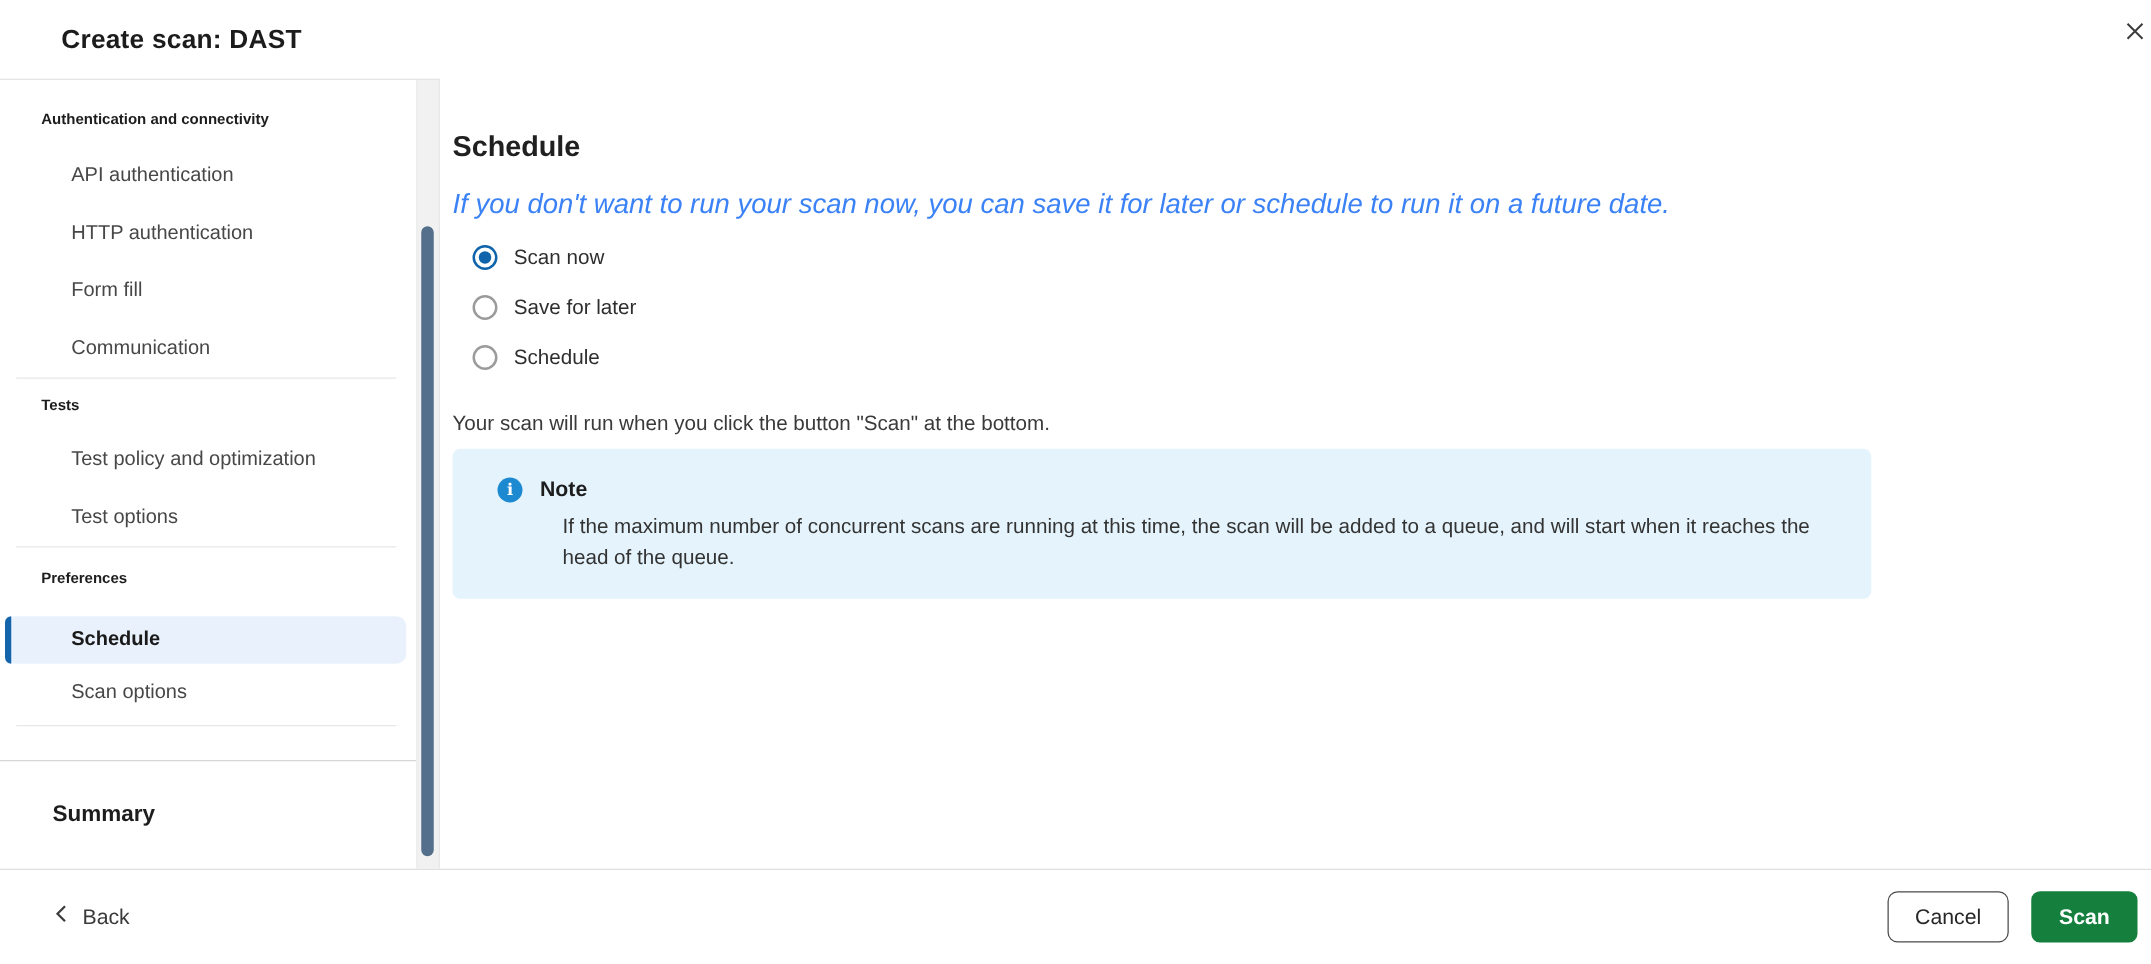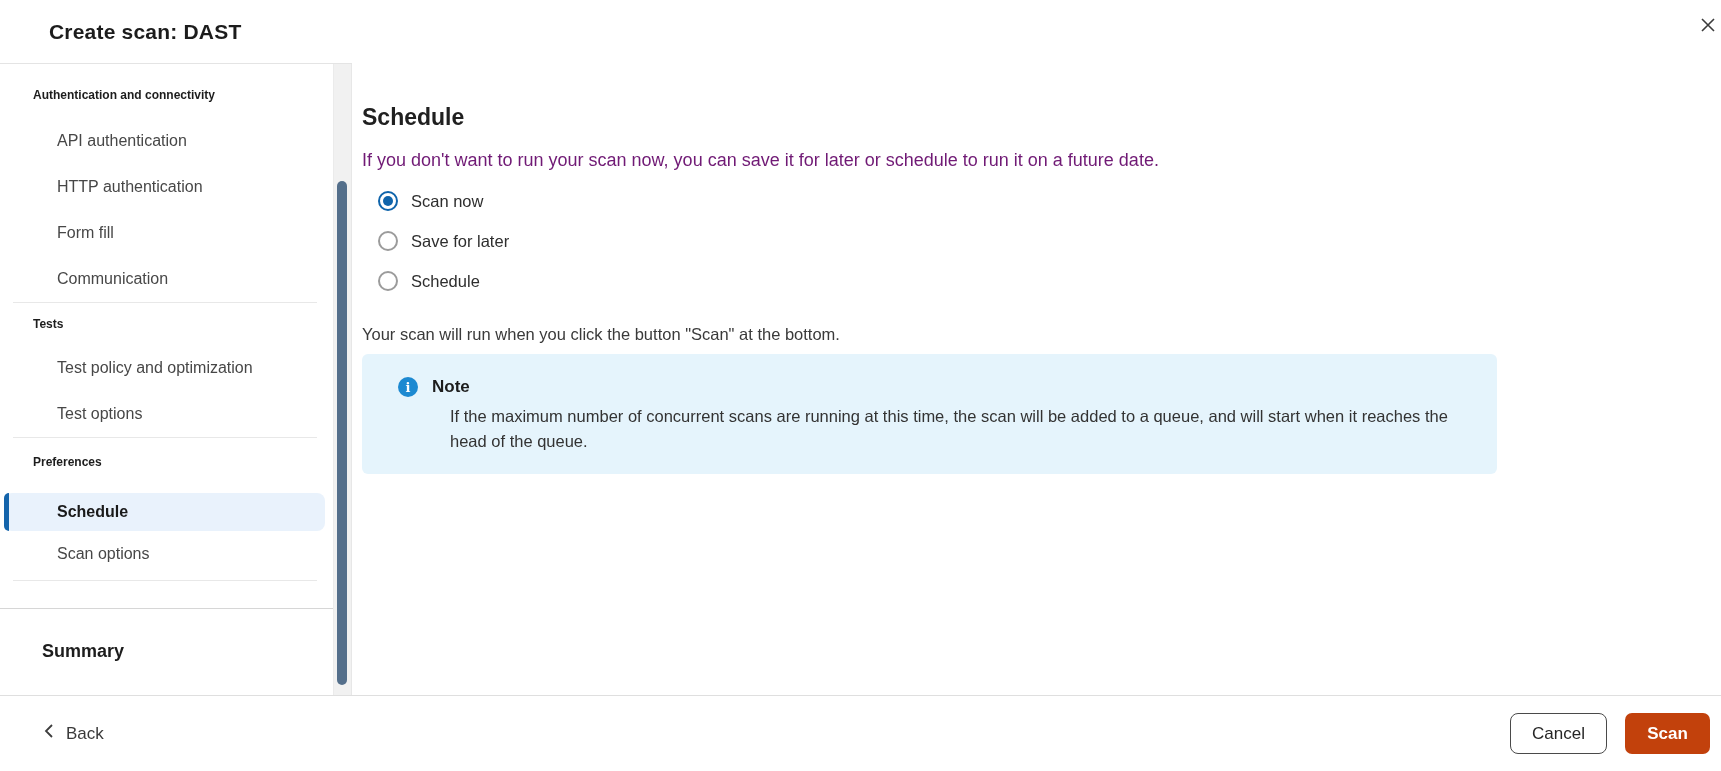--- a/index.html
+++ b/index.html
@@ -38,21 +38,21 @@
                  padding-left:42px; font-size:18px; font-weight:700; color:#1d1d1d; cursor:pointer; }
   .track { position:absolute; right:0; top:0; width:19px; height:100%; background:#f1f1f1;
            border-left:1px solid #ebebeb; border-right:1px solid #e7e7e7; cursor:pointer; }
   .thumb { position:absolute; left:3px; top:117px; width:10px; height:504px;
            background:#546f8b; border-radius:5px; cursor:grab; }
 
   
   .content { position:absolute; left:352px; top:63px; right:0; bottom:76px;
              padding-left:10px; background:#fff; }
   .page-heading { margin-top:41px; font-size:23px; font-weight:700; color:#202020; }
-  .intro { margin-top:19px; font-size:18px; color:#701a75; }
+  .intro { margin-top:19px; font-size:22px; color:#3b82f6;font-style:italic; }
   .radio-group { margin:18px 0 0 16px; display:flex; flex-direction:column; gap:16px; }
   .radio-row { display:flex; align-items:center; gap:13px; height:24px;
                font-size:16.5px; color:#2e2e2e; cursor:pointer; }
   .radio { width:20px; height:20px; border:2px solid #9b9b9b; border-radius:50%;
            background:#fff; position:relative; flex:0 0 20px; }
   .radio.checked { border-color:#0f64ab; }
   .radio.checked::after { content:''; position:absolute; left:3px; top:3px; width:10px;
            height:10px; border-radius:50%; background:#0f64ab; }
   .run-info { margin-top:32px; font-size:16.5px; color:#3a3a3a; }
   .note-box { margin-top:10px; width:1135px; height:120px; background:#e5f4fc;
@@ -67,21 +67,21 @@
 
   
   .footer { position:absolute; left:0; bottom:0; width:100%; height:76px; background:#fff;
             border-top:1px solid #dfdfdf; display:flex; align-items:center; }
   .back-link { display:flex; align-items:center; gap:12px; margin-left:44px;
                font-size:17px; color:#3a3a3a; cursor:pointer; background:none; border:none; }
   .footer-buttons { margin-left:auto; margin-right:11px; display:flex; align-items:center; gap:18px; }
   .btn-cancel { width:97px; height:41px; background:#fff; border:1.5px solid #4a4a4a;
                 border-radius:8px; font-size:17px; color:#262626; cursor:pointer;
                 font-family:inherit; }
-  .btn-scan { width:85px; height:41px; background:#c2410c; border:none; border-radius:7px;
+  .btn-scan { width:85px; height:41px; background:#15803d; border:none; border-radius:7px;
               font-size:17px; font-weight:600; color:#fff; cursor:pointer; font-family:inherit; }
 </style>
 </head>
 <body>
 
 <div class="dialog">
 
   <div class="header">
     <div class="title">Create scan: DAST</div>
     <button class="close-btn">

